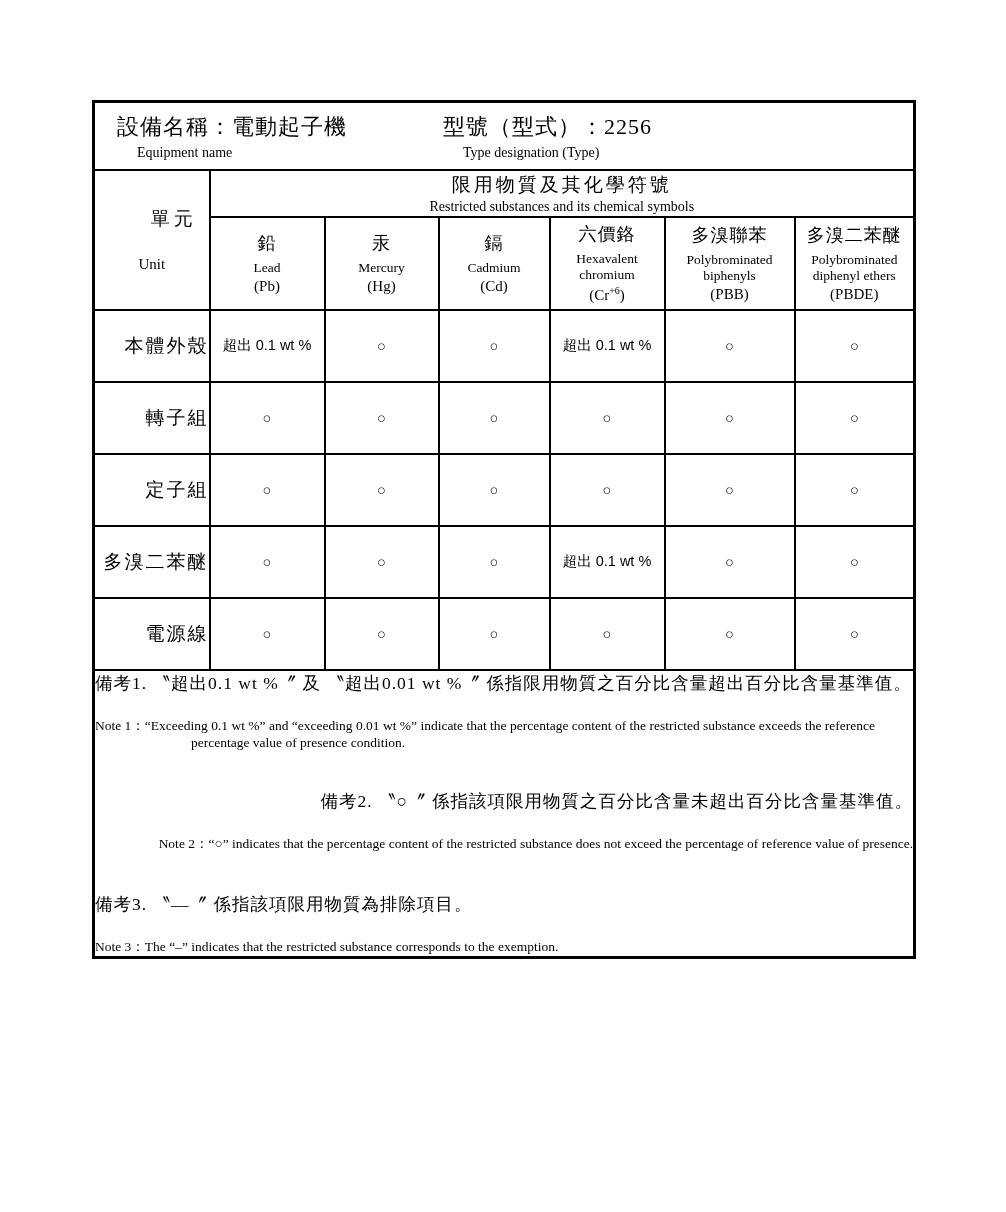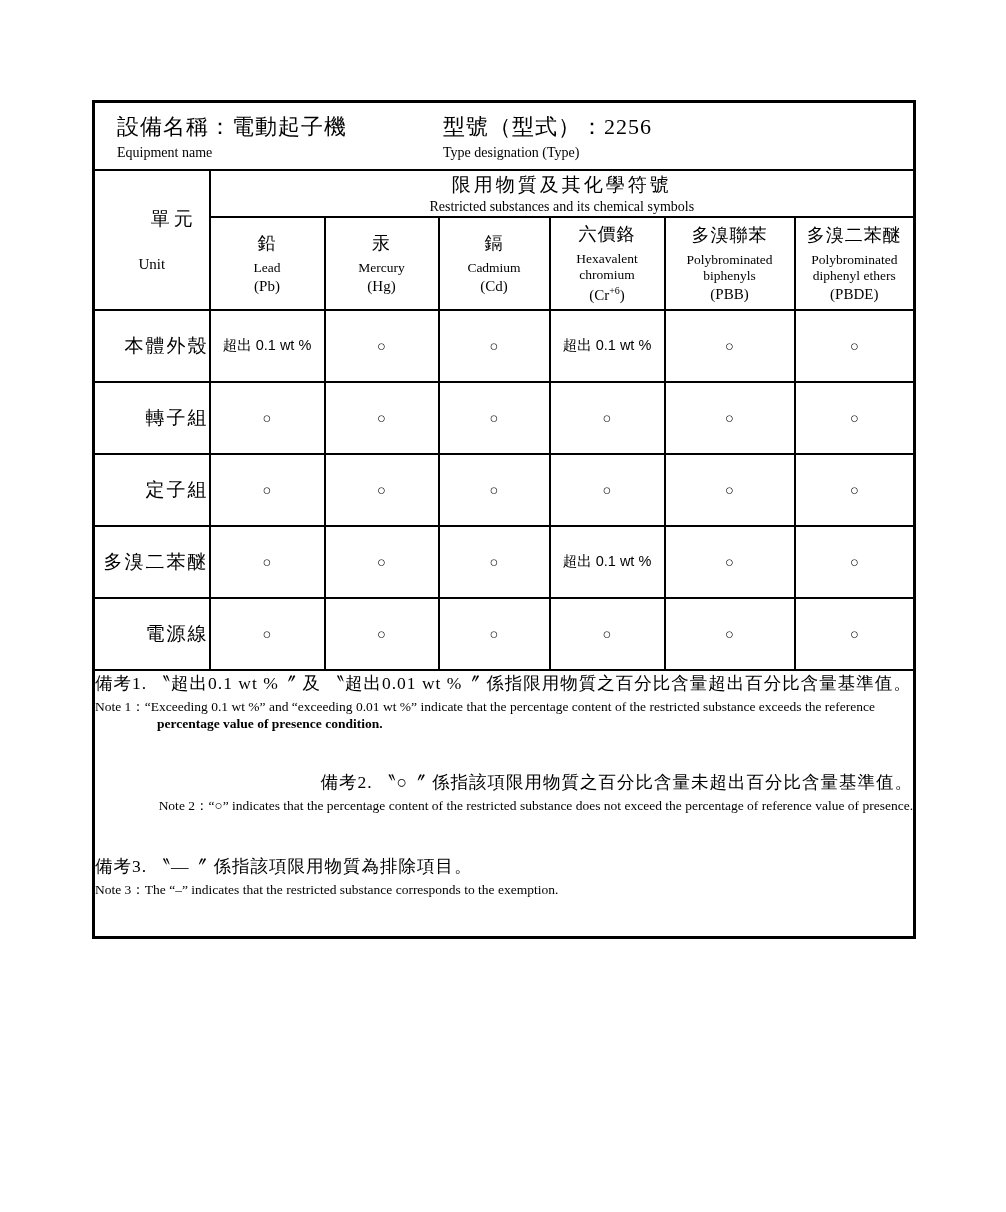--- a/index.html
+++ b/index.html
@@ -20,21 +20,21 @@
     border:3px solid #000;
   }
   table.rohs td { border:2px solid #000; padding:0; background:#fff; }
 
   
   td.title-cell { height:68px; position:relative; }
   .t-block { position:absolute; top:9px; }
   .t-left  { left:22px; }
   .t-right { left:348px; }
   .t-zh { font-size:22px; letter-spacing:1px; white-space:nowrap; }
-  .t-en { font-size:14px; margin-top:3px; }
+  .t-en { font-size:14px; margin-top:3px;margin-left:20px; }
 
   
   td.group-cell { height:47px; text-align:center; vertical-align:middle; }
   .g-zh { font-size:19px; letter-spacing:3px; }
   .g-en { font-size:14px; margin-top:1px; }
 
   td.unit-cell { text-align:center; vertical-align:middle; }
   .u-zh { font-size:19px; letter-spacing:4px;padding-left:44px; }
   .u-en { font-size:15px; margin-top:24px; }
 
@@ -50,22 +50,22 @@
   td.val {
     text-align:center;
     font-family:"Liberation Sans","DejaVu Sans",sans-serif;
     font-size:14.5px;
     white-space:nowrap;
   }
 
   
   td.notes-cell { height:268px; vertical-align:top; padding:13px 8px 0 9px; }
   .note-zh { font-size:17.5px; letter-spacing:1px; }
-  .note-en { font-size:13.5px; margin-top:3px; line-height:1.3; }
-  .note-en-cont { padding-left:62px; font-size:13.5px; line-height:1.3;font-weight:bold; }
+  .note-en { font-size:13.5px; margin-top:22px; line-height:1.3; }
+  .note-en-cont { padding-left:96px; font-size:13.5px; line-height:1.3; }
   .note-2 { margin-top:37px;text-align:right; }
   .note-3 { margin-top:40px; }
 </style>
 </head>
 <body>
 
 <div class="page">
   <table class="rohs">
     <colgroup>
       <col style="width:116px">

